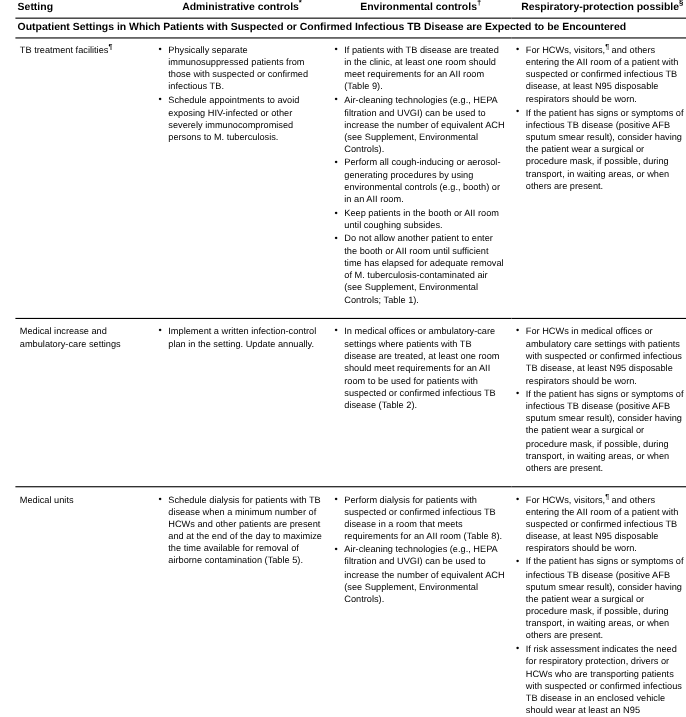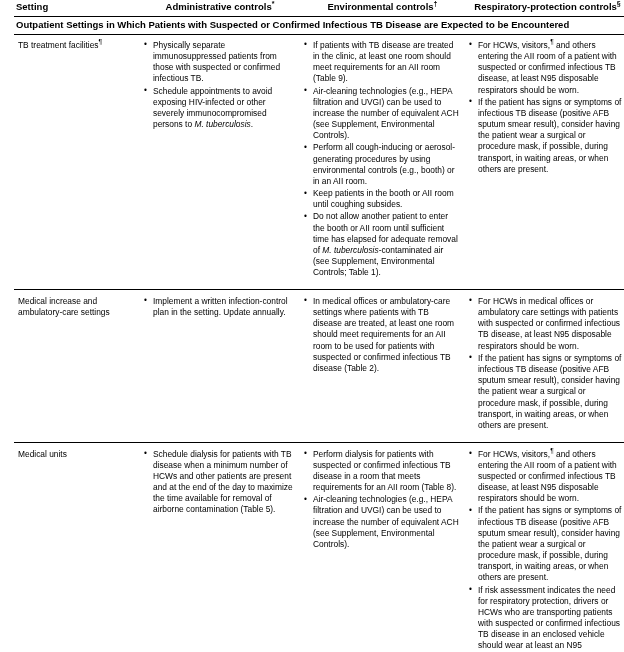--- a/index.html
+++ b/index.html
@@ -103,21 +103,21 @@
   ul.blist > li::before {
     content: "\2022";
     position: absolute;
     left: 0;
     top: -0.5px;
     font-size: 8.4px;
     line-height: 1.33;
   }
   ul.blist > li + li { margin-top: 1px; }
 
-  .ital { font-style: italic; }
+  .ital { }
   sup.mark {
     font-size: 6.6px;
     line-height: 0;
     vertical-align: super;
   }
 </style>
 </head>
 <body>
 
 <div id="page">
@@ -126,21 +126,21 @@
       <col class="c-setting">
       <col class="c-admin">
       <col class="c-env">
       <col class="c-resp">
     </colgroup>
     <thead>
       <tr>
         <th class="setting-head"><span>Setting</span><sup></sup></th>
         <th><span>Administrative controls</span><sup>*</sup></th>
         <th><span>Environmental controls</span><sup>†</sup></th>
-        <th><span>Respiratory-protection controls</span><sup>§</sup></th>
+        <th><span>Respiratory-protection possible</span><sup>§</sup></th>
       </tr>
     </thead>
     <tbody>
       <tr class="section-row">
         <td colspan="4">Outpatient Settings in Which Patients with Suspected or Confirmed Infectious TB Disease are Expected to be Encountered</td>
       </tr>
       <tr class="body-row first-body">
         <td class="cell setting-cell">
           <span>TB treatment facilities</span><sup>¶</sup>
         </td>

